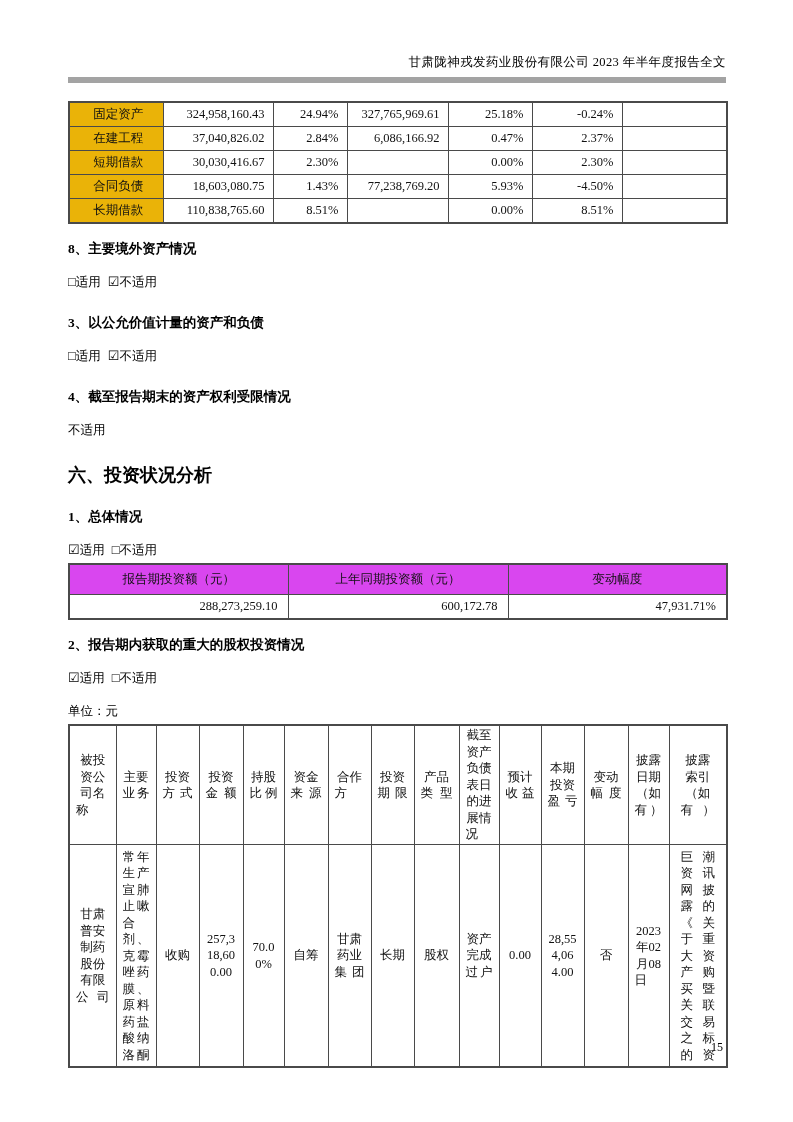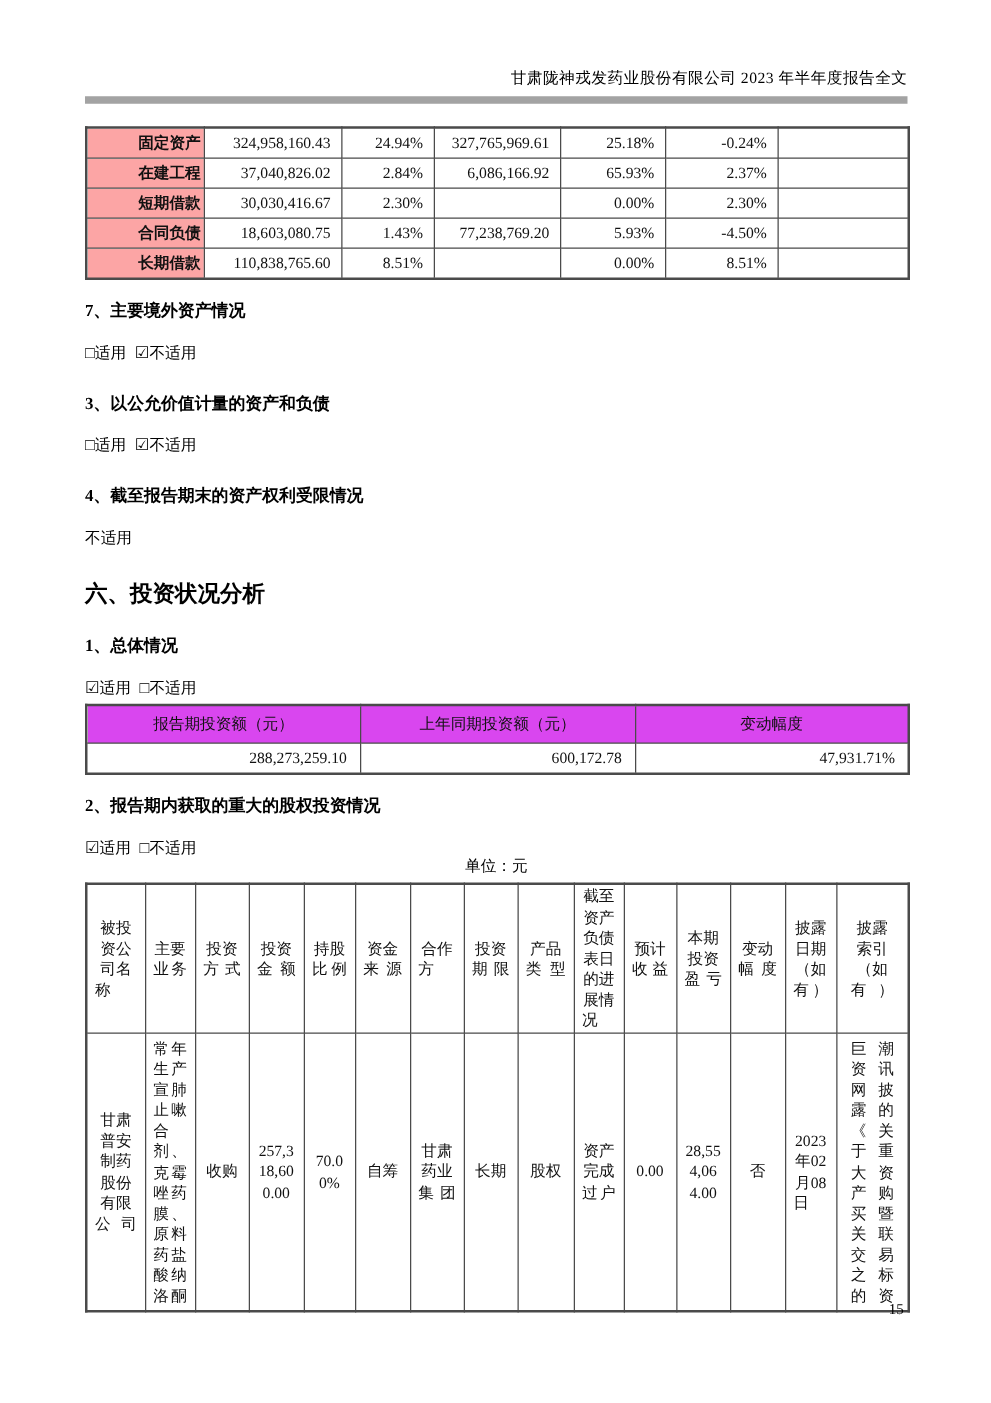--- a/index.html
+++ b/index.html
@@ -19,41 +19,41 @@
   }
 
   
   table { border-collapse:collapse; table-layout:fixed; width:658px; font-size:12.5px; color:#111; }
   td,th { border:1px solid #4a4a4a; overflow:hidden; font-weight:normal; }
   table { border:2px solid #4a4a4a; }
 
   
   .assets-table { margin-top:18px; }
   .assets-table td { height:23px; vertical-align:middle; }
-  .assets-table td.lbl { background:#fca5a5; text-align:right; padding:0 2px 0 6px;font-weight:bold; }
+  .assets-table td.lbl { background:#eab308; text-align:center; padding:0 2px 0 6px; }
   .assets-table td.val { text-align:right; padding:0 8px 0 2px; }
 
   
   .sec { font-weight:bold; font-size:13.5px; line-height:18px; margin:0; }
   .mt16 { margin-top:16px; } .mt18 { margin-top:18px; }
   .mt22 { margin-top:22px; } .mt24 { margin-top:24px; }
   .chapter { font-weight:bold; font-size:18px; line-height:22px; margin:26px 0 0 0; }
 
   
   .apply { font-size:12.5px; line-height:16px; margin:16px 0 0 0; }
   .apply .cb { font-size:13px; }
   .apply .grp2 { margin-left:7px; }
   .plain { font-size:12.5px; line-height:16px; margin:16px 0 0 0; }
 
   
   .sum-table { margin-top:5px; }
   .sum-table td.hd { background:#d946ef; text-align:center; height:27px; vertical-align:middle; }
   .sum-table td.vl { text-align:right; height:21px; vertical-align:middle; padding-right:10px; }
 
-  .unit-line { text-align:center; font-size:12.5px; margin-top:0; line-height:15px; }
+  .unit-line { text-align:left; font-size:12.5px; margin-top:18px; line-height:15px; }
 
   
   .equity-table { margin-top:5px; line-height:16.5px; }
   .equity-table td { padding:1px 6px; vertical-align:middle; text-align:center; }
   .equity-table tr.hdr td { height:116px; }
   .equity-table tr.dat td { height:219px; }
   .jc { text-align:justify; text-justify:inter-character; text-align-last:justify; }
   .num { word-break:break-all; text-align:center; }
   .pad-wide { padding:1px 11px !important; }
   .clip { display:block; height:214px; overflow:hidden; }
@@ -85,21 +85,21 @@
         <td class="val">327,765,969.61</td>
         <td class="val">25.18%</td>
         <td class="val">-0.24%</td>
         <td class="val"></td>
       </tr>
       <tr>
         <td class="lbl">在建工程</td>
         <td class="val">37,040,826.02</td>
         <td class="val">2.84%</td>
         <td class="val">6,086,166.92</td>
-        <td class="val">65.93%</td>
+        <td class="val">0.47%</td>
         <td class="val">2.37%</td>
         <td class="val"></td>
       </tr>
       <tr>
         <td class="lbl">短期借款</td>
         <td class="val">30,030,416.67</td>
         <td class="val">2.30%</td>
         <td class="val"></td>
         <td class="val">0.00%</td>
         <td class="val">2.30%</td>
@@ -119,21 +119,21 @@
         <td class="val">110,838,765.60</td>
         <td class="val">8.51%</td>
         <td class="val"></td>
         <td class="val">0.00%</td>
         <td class="val">8.51%</td>
         <td class="val"></td>
       </tr>
     </tbody>
   </table>
 
-  <h3 class="sec mt16">7、主要境外资产情况</h3>
+  <h3 class="sec mt16">8、主要境外资产情况</h3>
   <p class="apply">
     <span class="cb">□</span><span>适用</span><span class="grp2"><span class="cb">☑</span><span>不适用</span></span>
   </p>
 
   <h3 class="sec mt24">3、以公允价值计量的资产和负债</h3>
   <p class="apply">
     <span class="cb">□</span><span>适用</span><span class="grp2"><span class="cb">☑</span><span>不适用</span></span>
   </p>
 
   <h3 class="sec mt24">4、截至报告期末的资产权利受限情况</h3>

